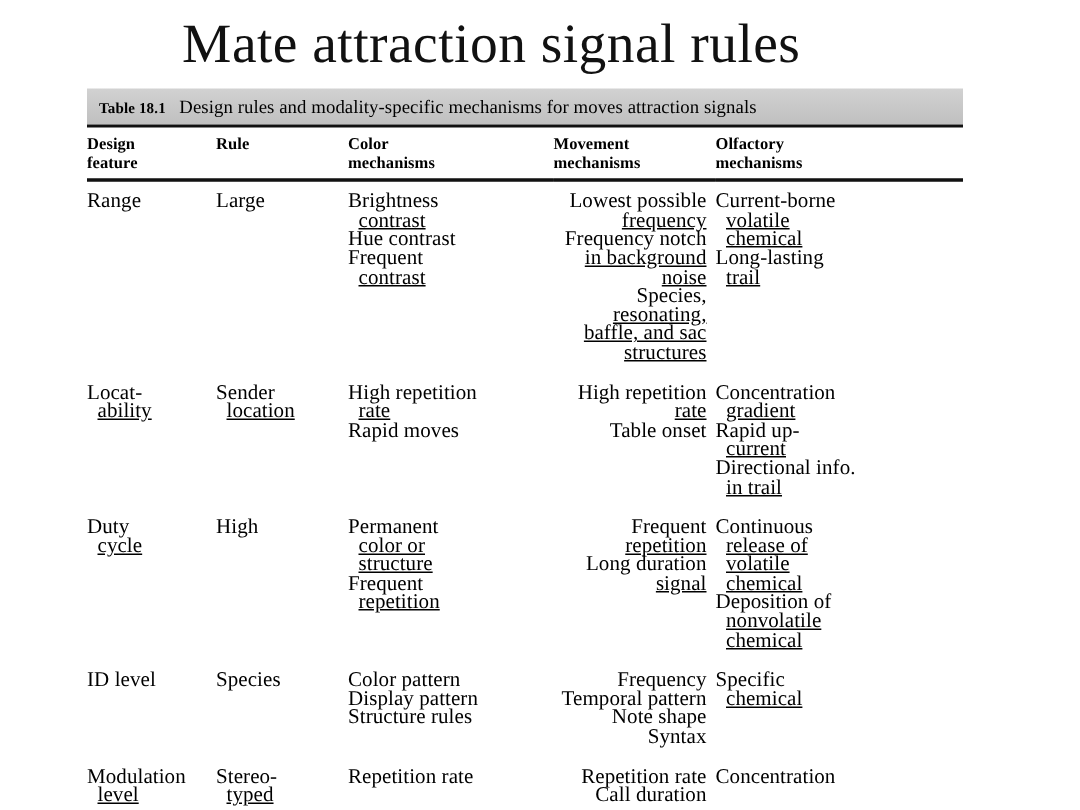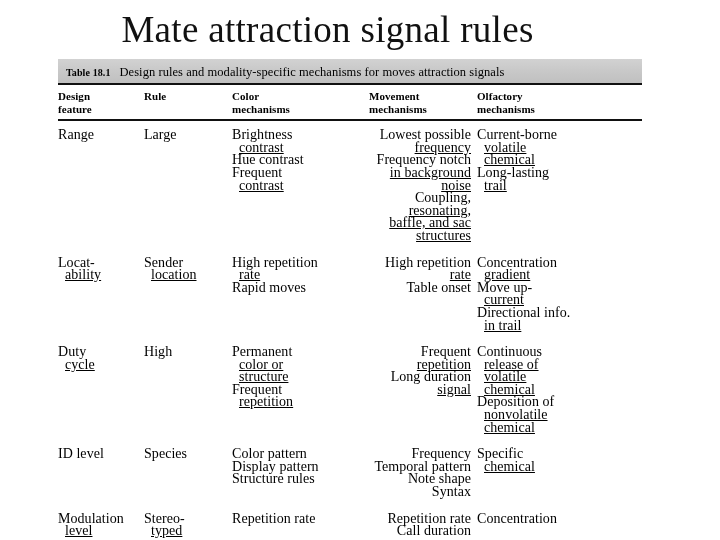--- a/index.html
+++ b/index.html
@@ -177,21 +177,21 @@
             <span class="entry">
               <span class="ln">Lowest possible</span>
               <span class="ln ind">frequency</span>
             </span>
             <span class="entry">
               <span class="ln">Frequency notch</span>
               <span class="ln ind">in background</span>
               <span class="ln ind">noise</span>
             </span>
             <span class="entry">
-              <span class="ln">Coupling,</span>
+              <span class="ln">Species,</span>
               <span class="ln ind">resonating,</span>
               <span class="ln ind">baffle, and sac</span>
               <span class="ln ind">structures</span>
             </span>
           </td>
           <td class="pad-e">
             <span class="entry">
               <span class="ln">Current-borne</span>
               <span class="ln ind">volatile</span>
               <span class="ln ind">chemical</span>
@@ -232,21 +232,21 @@
             <span class="entry">
               <span class="ln">Table onset</span>
             </span>
           </td>
           <td class="pad-e">
             <span class="entry">
               <span class="ln">Concentration</span>
               <span class="ln ind">gradient</span>
             </span>
             <span class="entry">
-              <span class="ln">Move up-</span>
+              <span class="ln">Rapid up-</span>
               <span class="ln ind">current</span>
             </span>
             <span class="entry">
               <span class="ln">Directional info.</span>
               <span class="ln ind">in trail</span>
             </span>
           </td>
         </tr>
         <tr>
           <td class="pad-a">

